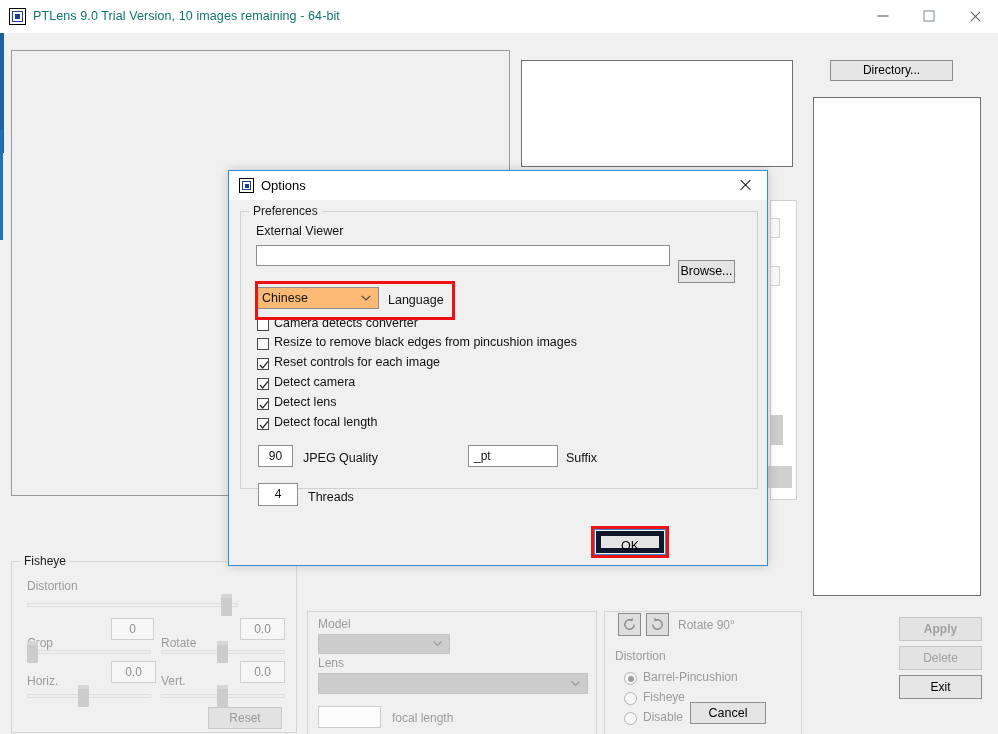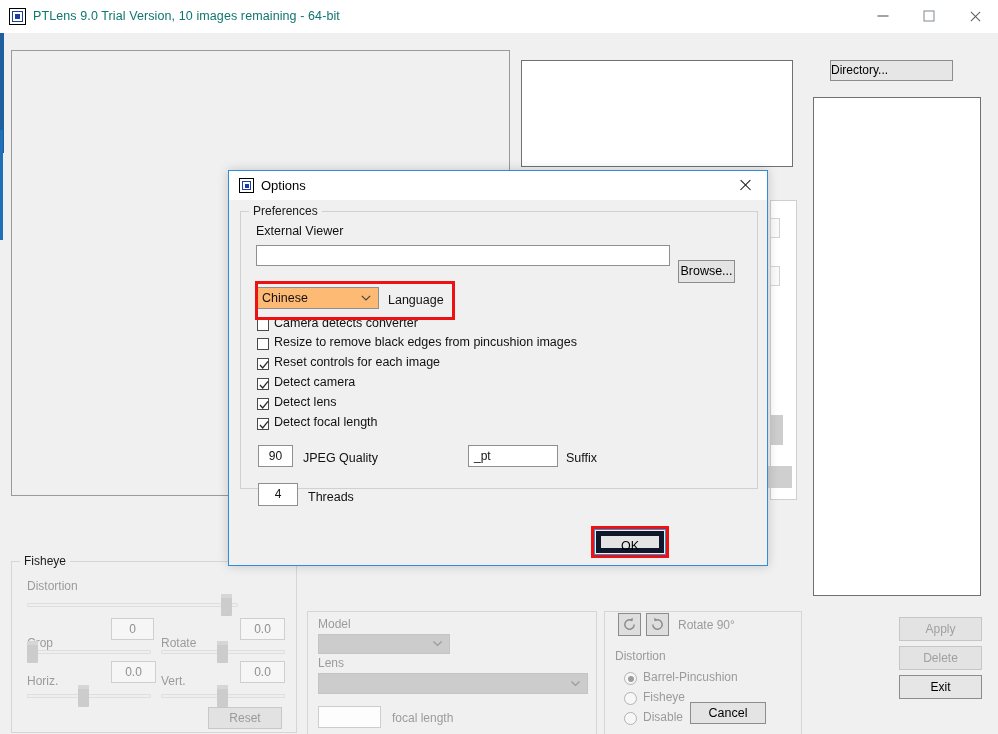--- a/index.html
+++ b/index.html
@@ -37,21 +37,21 @@
   .leftstrip2{position:absolute;left:0;top:130px;width:3px;height:110px;background:#2070b8;}
 
   
   .image-panel{position:absolute;left:11px;top:50px;width:499px;height:446px;border:1px solid #9a9a9a;background:#f0f0f0;box-sizing:border-box;}
 
   
   .preview-box{position:absolute;left:521px;top:60px;width:272px;height:107px;border:1px solid #707070;background:#fff;box-sizing:border-box;}
 
   
   .dir-btn{position:absolute;left:830px;top:60px;width:123px;height:21px;border:1px solid #8d8d8d;background:#e6e6e6;box-sizing:border-box;
-           font-size:12px;color:#000;line-height:19px;text-align:left;cursor:default;}
+           font-size:12px;color:#000;line-height:19px;text-align:center;cursor:default;}
   .filelist{position:absolute;left:813px;top:97px;width:168px;height:499px;border:1px solid #707070;background:#fff;box-sizing:border-box;}
 
   
   .behind-list{position:absolute;left:770px;top:200px;width:27px;height:300px;background:#ffffff;border:1px solid #cfcfcf;box-sizing:border-box;}
   .behind-sb{position:absolute;left:770px;top:415px;width:13px;height:30px;background:#cdcdcd;}
   .behind-tick{position:absolute;left:770px;width:10px;height:20px;border:1px solid #d4d4d4;box-sizing:border-box;background:#fafafa;}
   .behind-btn{position:absolute;left:744px;top:466px;width:48px;height:22px;background:#cfcfcf;}
 
   
   .gb{position:absolute;border:1px solid #d6d6d6;background:#f0f0f0;box-sizing:border-box;margin-top:48px;}
@@ -86,21 +86,21 @@
   .rotbtn svg{position:absolute;left:3px;top:3px;}
 
   
   .radio{position:absolute;width:13px;height:13px;border-radius:50%;border:1px solid #b3b3b3;background:#f7f7f7;box-sizing:border-box;}
   .radio.on:after{content:"";position:absolute;left:2.5px;top:2.5px;width:6px;height:6px;border-radius:50%;background:#9d9d9d;}
 
   
   .actbtn{position:absolute;left:899px;width:83px;height:24px;border:1px solid #c6c6c6;background:#e3e3e3;box-sizing:border-box;
           font-size:12px;color:#a0a0a0;line-height:22px;text-align:center;cursor:default;}
   .actbtn.enabled{border:1px solid #8d8d8d;background:#e6e6e6;color:#000;}
-  #btn-apply{top:617px;} #btn-delete{top:646px;} #btn-exit{top:675px;}
+  #btn-apply{top:617px;font-weight:bold;} #btn-delete{top:646px;} #btn-exit{top:675px;}
 
   
   .dialog{position:absolute;left:228px;top:170px;width:540px;height:396px;background:#f0f0f0;
           border:1px solid #2f8ddc;box-sizing:border-box;box-shadow:0 0 10px rgba(0,0,0,.18);}
   .dlg-title{position:absolute;left:0;top:0;right:0;height:29px;background:#fff;}
   .dlg-icon{position:absolute;left:10px;top:7px;width:15px;height:15px;border:1.2px solid #000;box-sizing:border-box;background:#fff;}
   .dlg-icon i{position:absolute;left:2px;top:2px;right:2px;bottom:2px;border:1.2px solid #1a3fa0;box-sizing:border-box;display:block;}
   .dlg-icon i:after{content:"";position:absolute;left:1.5px;top:1.5px;right:1.5px;bottom:1.5px;background:#1a3fa0;display:block;}
   .dlg-title-text{position:absolute;left:32px;top:7px;font-size:13px;color:#000;}
   .dlg-close{position:absolute;right:0;top:0;width:44px;height:28px;cursor:default;}

